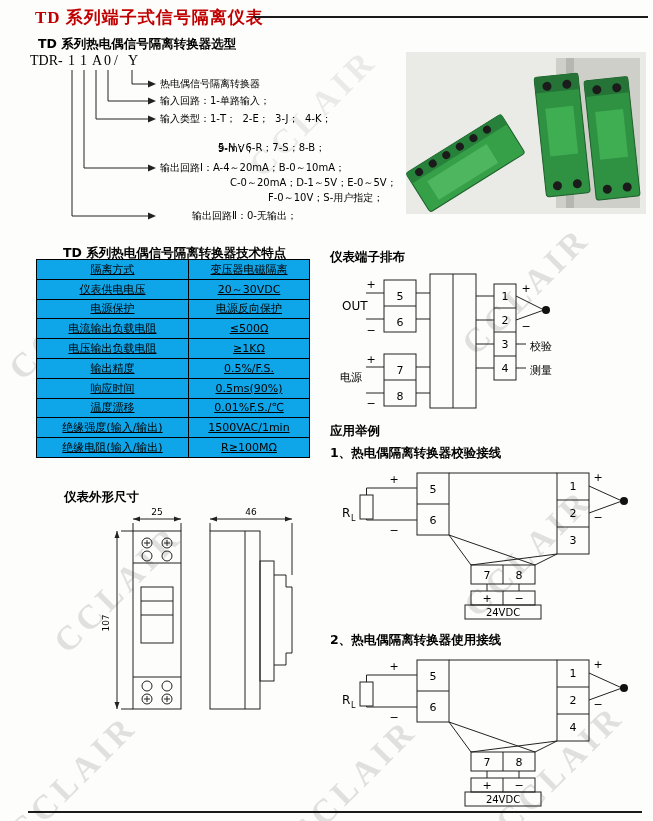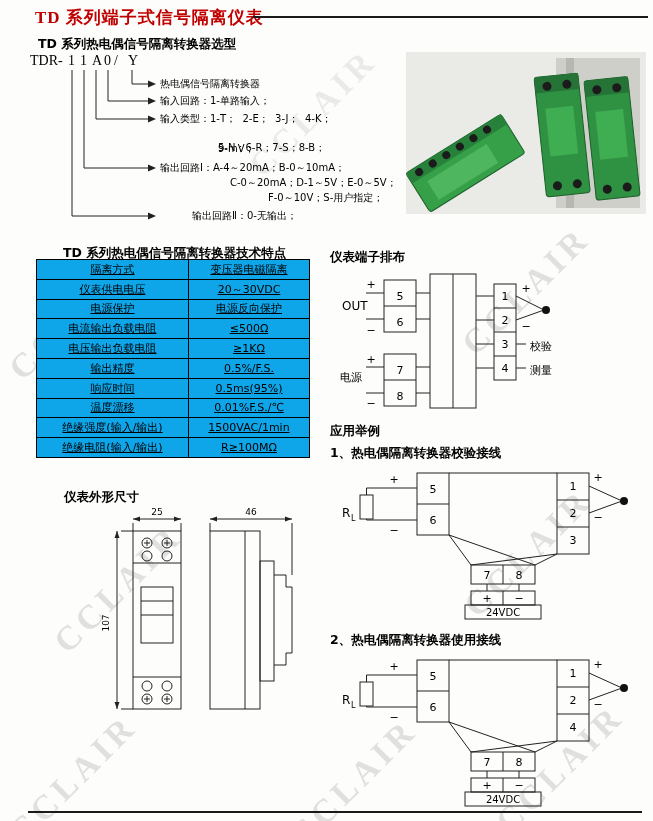--- a/index.html
+++ b/index.html
@@ -138,21 +138,21 @@
     <tr>
           <td class="lbl">电压输出负载电阻</td>
           <td class="val">≥1KΩ</td>
         </tr>
     <tr>
           <td class="lbl">输出精度</td>
           <td class="val">0.5%/F.S.</td>
         </tr>
     <tr>
           <td class="lbl">响应时间</td>
-          <td class="val">0.5ms(95%)</td>
+          <td class="val">0.5ms(90%)</td>
         </tr>
     <tr>
           <td class="lbl">温度漂移</td>
           <td class="val">0.01%F.S./℃</td>
         </tr>
     <tr>
           <td class="lbl">绝缘强度(输入/输出)</td>
           <td class="val">1500VAC/1min</td>
         </tr>
     <tr>

